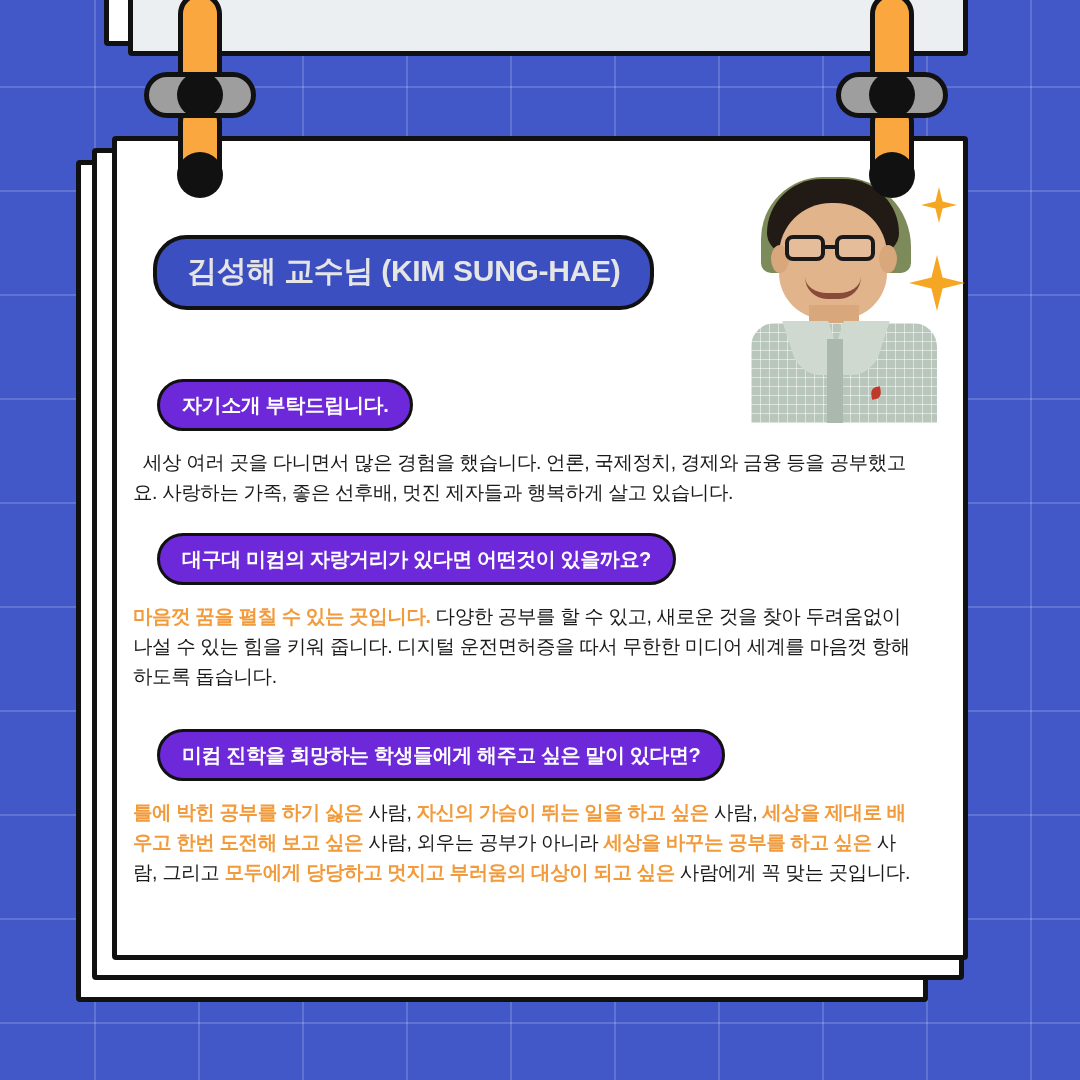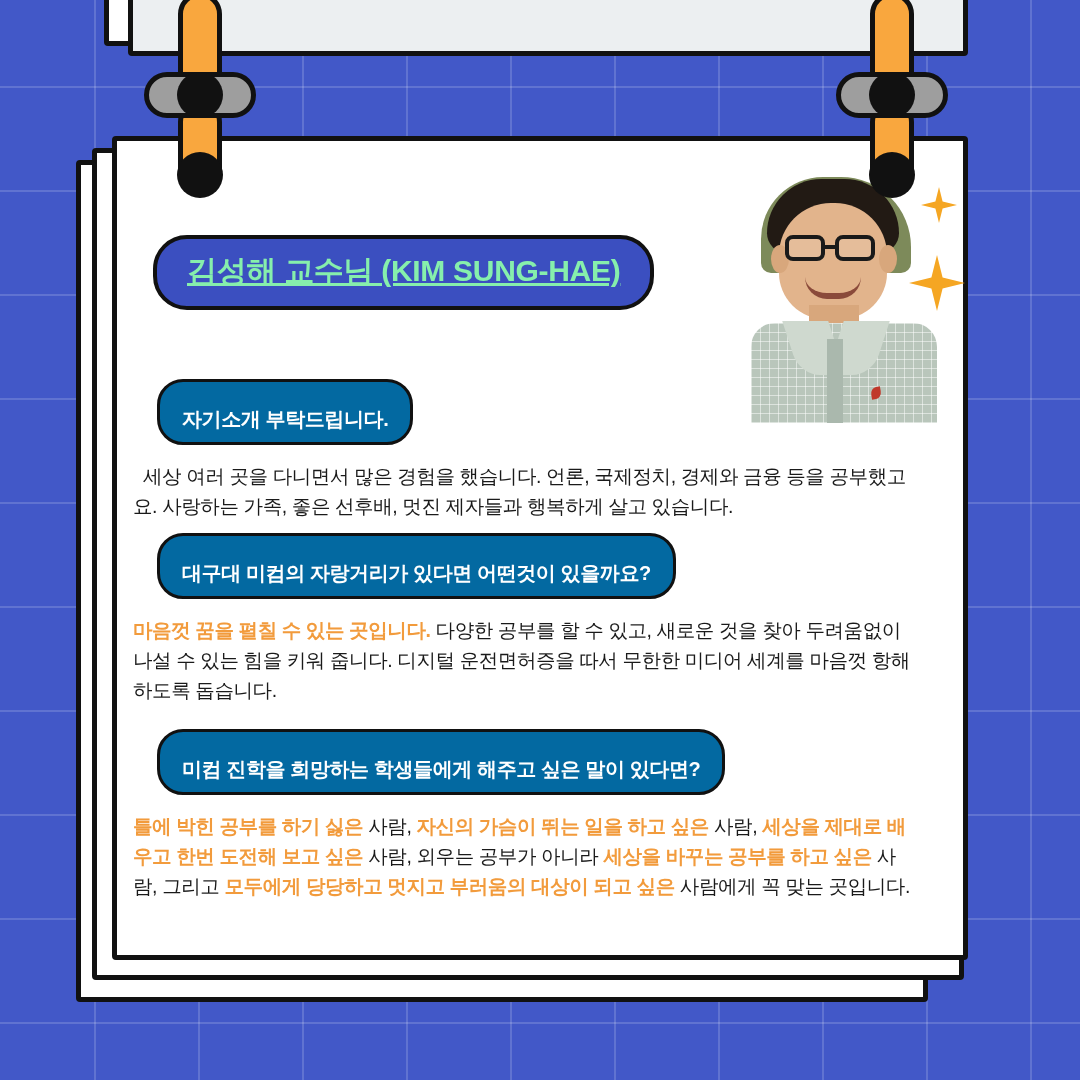--- a/index.html
+++ b/index.html
@@ -136,26 +136,25 @@
     position: absolute;
     left: 36px;
     top: 94px;
     background: #3b4fc0;
     border: 4px solid #111;
     border-radius: 34px;
     padding: 12px 30px 14px 30px;
     z-index: 7;
   }
   .title-pill span {
-    color: #86efac;
+    color: #e5e5e5;
     font-size: 30px;
     font-weight: bold;
     letter-spacing: -0.3px;
     white-space: nowrap;
-    text-decoration: underline;
   }
 
   
   .portrait-wrap {
     position: absolute;
     right: 0px;
     top: 32px;
     width: 238px;
     height: 260px;
     z-index: 8;
@@ -273,24 +272,24 @@
   }
   .spark-b {
     left: 184px; top: 82px;
     width: 56px; height: 56px;
     clip-path: polygon(50% 0%, 60% 40%, 100% 50%, 60% 60%, 50% 100%, 40% 60%, 0% 50%, 40% 40%);
   }
 
   
   .q-pill {
     display: inline-block;
-    background: #0369a1;
+    background: #6d28d9;
     border: 3px solid #111;
     border-radius: 26px;
-    padding: 24px 22px 9px 22px;
+    padding: 10px 22px 9px 22px;
     margin: 0 0 0 40px;
   }
   .q-pill span {
     color: #ffffff;
     font-size: 20px;
     font-weight: bold;
     letter-spacing: -0.4px;
     white-space: nowrap;
   }
 

